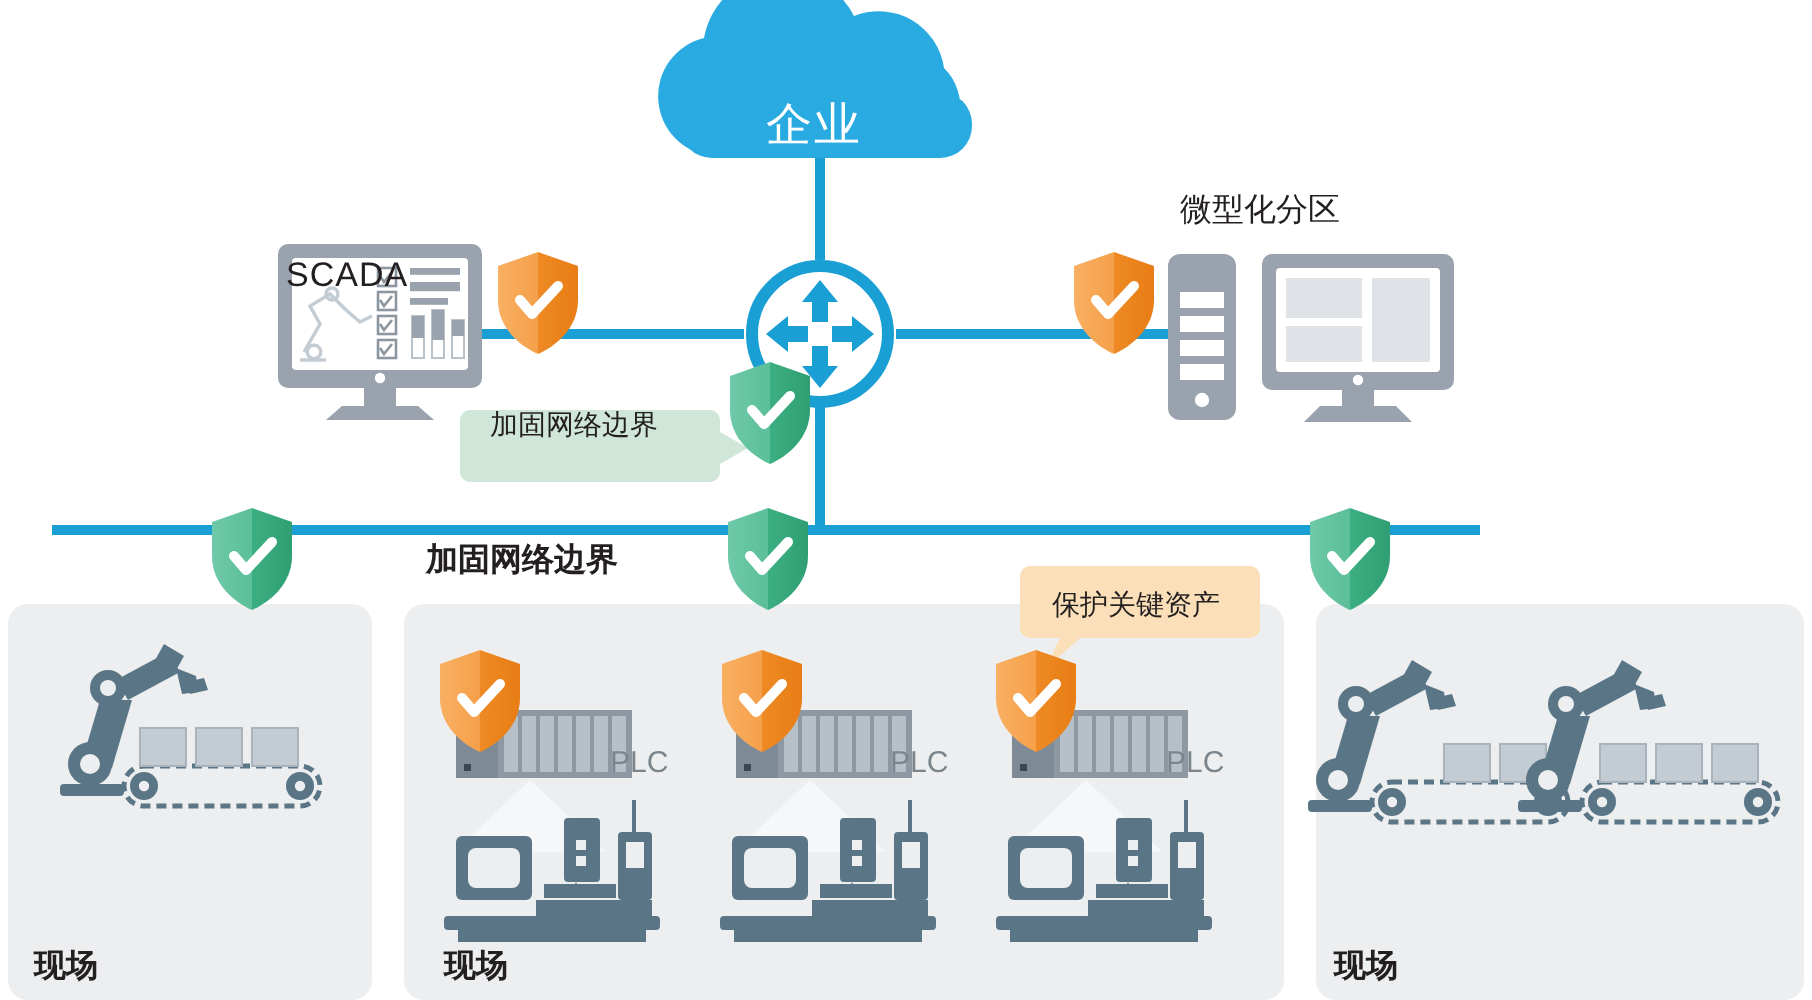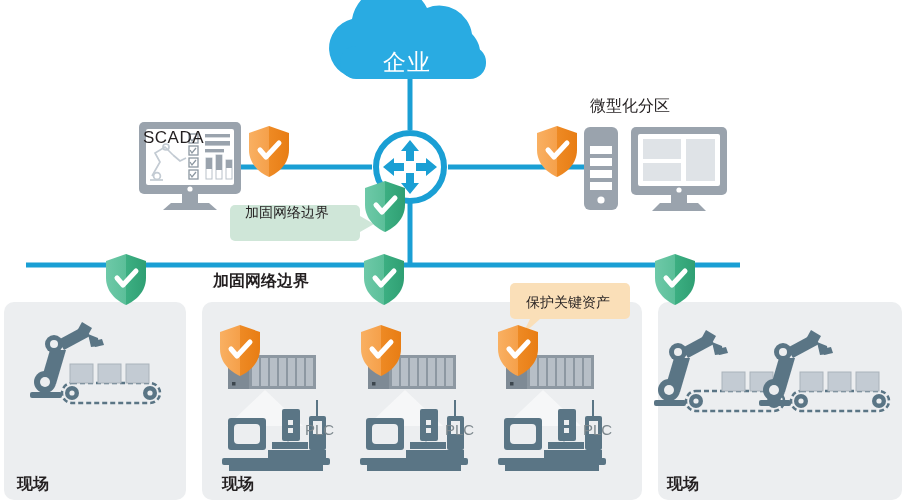--- a/index.html
+++ b/index.html
@@ -13,21 +13,21 @@
   #svgroot { position:absolute; left:0; top:0; width:906px; height:500px; }
 
   .lbl {
     position:absolute; white-space:nowrap;
     color:#231f20; line-height:1;
   }
   .lbl-scada { font-size:17px; letter-spacing:.5px;margin-top:28px; }
   .lbl-appsrv { font-size:16px; }
   .lbl-micro { font-size:16px; font-weight:bold; }
   .lbl-site { font-size:16px; font-weight:bold; }
-  .lbl-plc { font-size:15px; color:#7b868c;margin-top:48px; }
+  .lbl-plc { font-size:15px; color:#7b868c; }
   .cloud-txt {
     position:absolute; color:#ffffff; font-size:23px; font-weight:normal;
     letter-spacing:1px; white-space:nowrap;
   }
   .callout-txt {
     position:absolute; font-size:14px; color:#231f20; white-space:nowrap;
   }
 </style>
 </head>
 <body>

